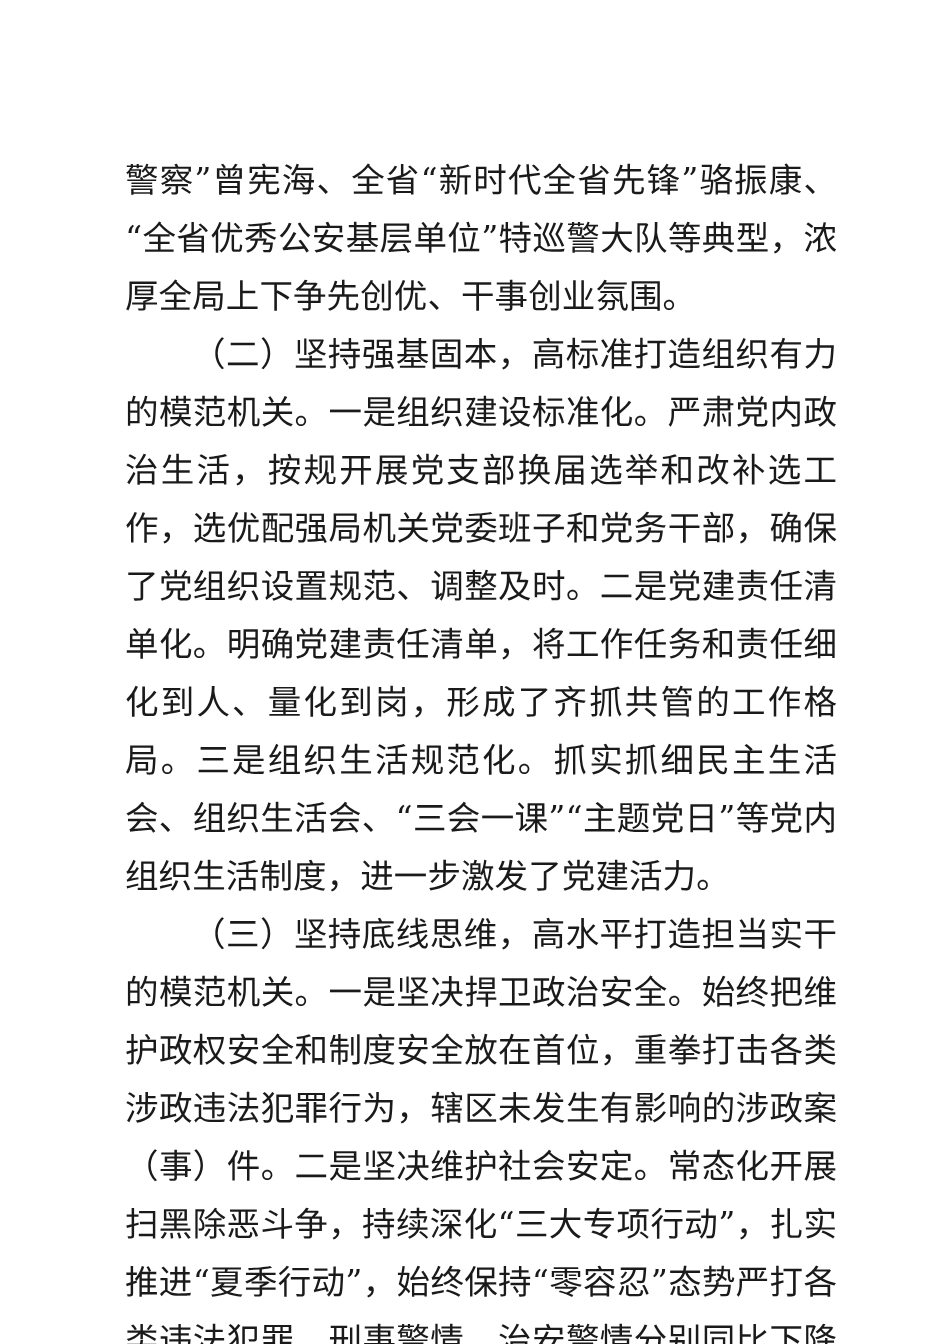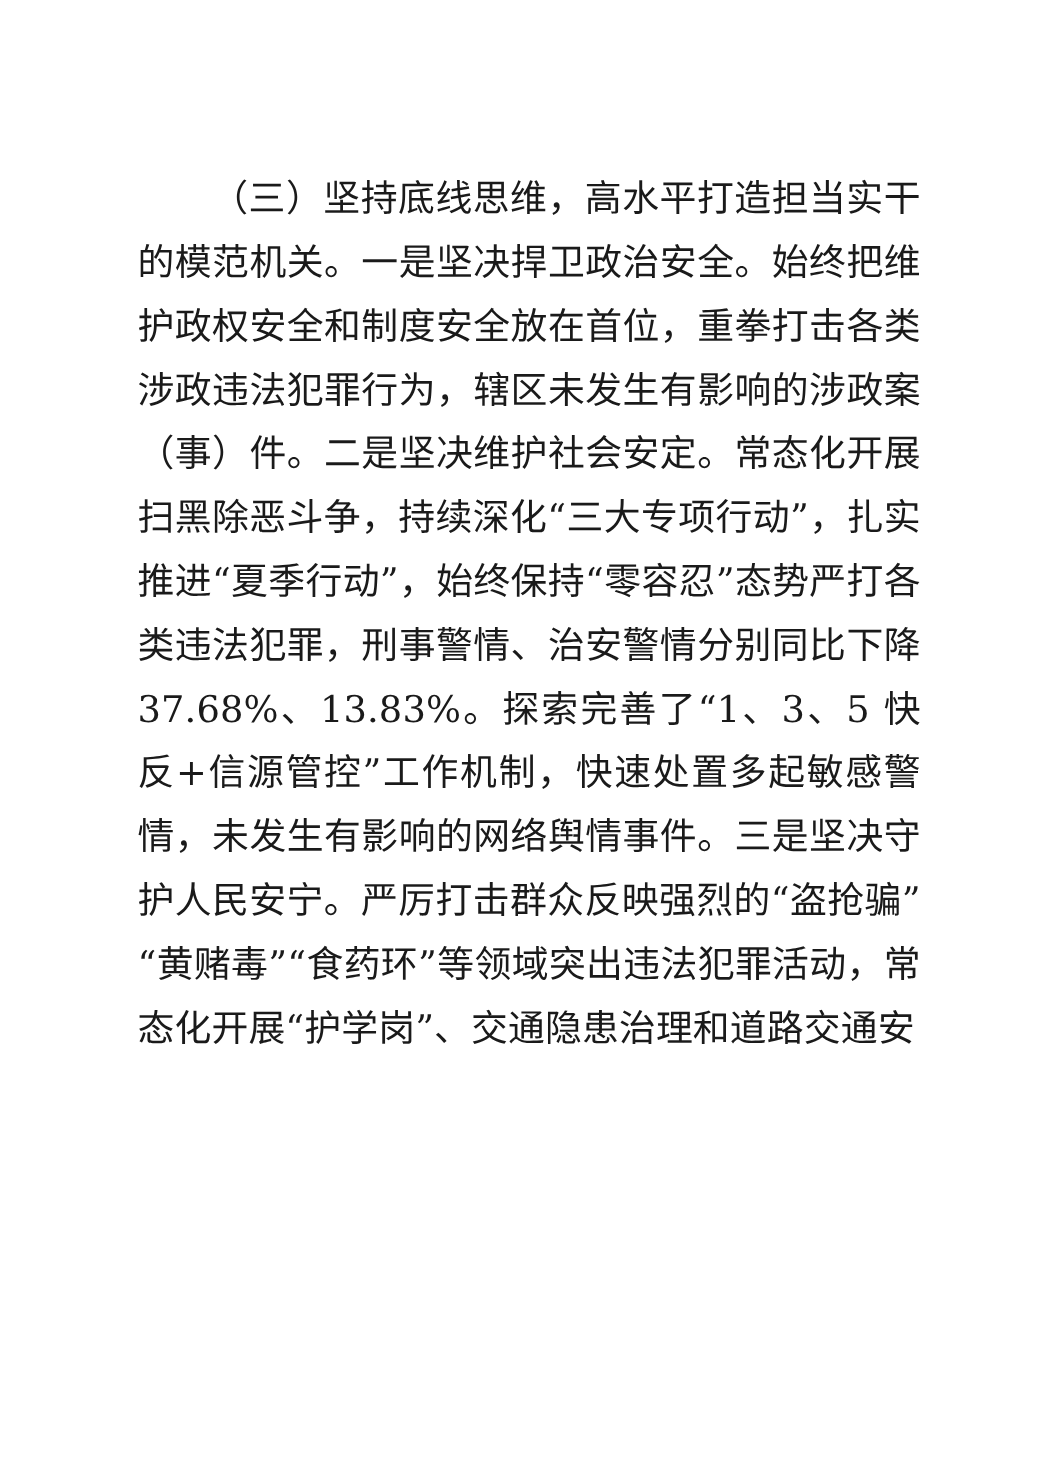--- a/index.html
+++ b/index.html
@@ -38,15 +38,17 @@
   }
   .para.indent {
     text-indent: 67px;
   }
 </style>
 </head>
 <body>
 
 <div class="page">
   <div class="text-body">
+    <p class="para">警察”曾宪海、全省“新时代全省先锋”骆振康、“全省优秀公安基层单位”特巡警大队等典型，浓厚全局上下争先创优、干事创业氛围。</p>
+    <p class="para indent">（二）坚持强基固本，高标准打造组织有力的模范机关。一是组织建设标准化。严肃党内政治生活，按规开展党支部换届选举和改补选工作，选优配强局机关党委班子和党务干部，确保了党组织设置规范、调整及时。二是党建责任清单化。明确党建责任清单，将工作任务和责任细化到人、量化到岗，形成了齐抓共管的工作格局。三是组织生活规范化。抓实抓细民主生活会、组织生活会、“三会一课”“主题党日”等党内组织生活制度，进一步激发了党建活力。</p>
     <p class="para indent">（三）坚持底线思维，高水平打造担当实干的模范机关。一是坚决捍卫政治安全。始终把维护政权安全和制度安全放在首位，重拳打击各类涉政违法犯罪行为，辖区未发生有影响的涉政案（事）件。二是坚决维护社会安定。常态化开展扫黑除恶斗争，持续深化“三大专项行动”，扎实推进“夏季行动”，始终保持“零容忍”态势严打各类违法犯罪，刑事警情、治安警情分别同比下降 37.68%、13.83%。探索完善了“1、3、5 快反+信源管控”工作机制，快速处置多起敏感警情，未发生有影响的网络舆情事件。三是坚决守护人民安宁。严厉打击群众反映强烈的“盗抢骗”“黄赌毒”“食药环”等领域突出违法犯罪活动，常态化开展“护学岗”、交通隐患治理和道路交通安</p>
   </div>
 </div>
 
 </body></html>

